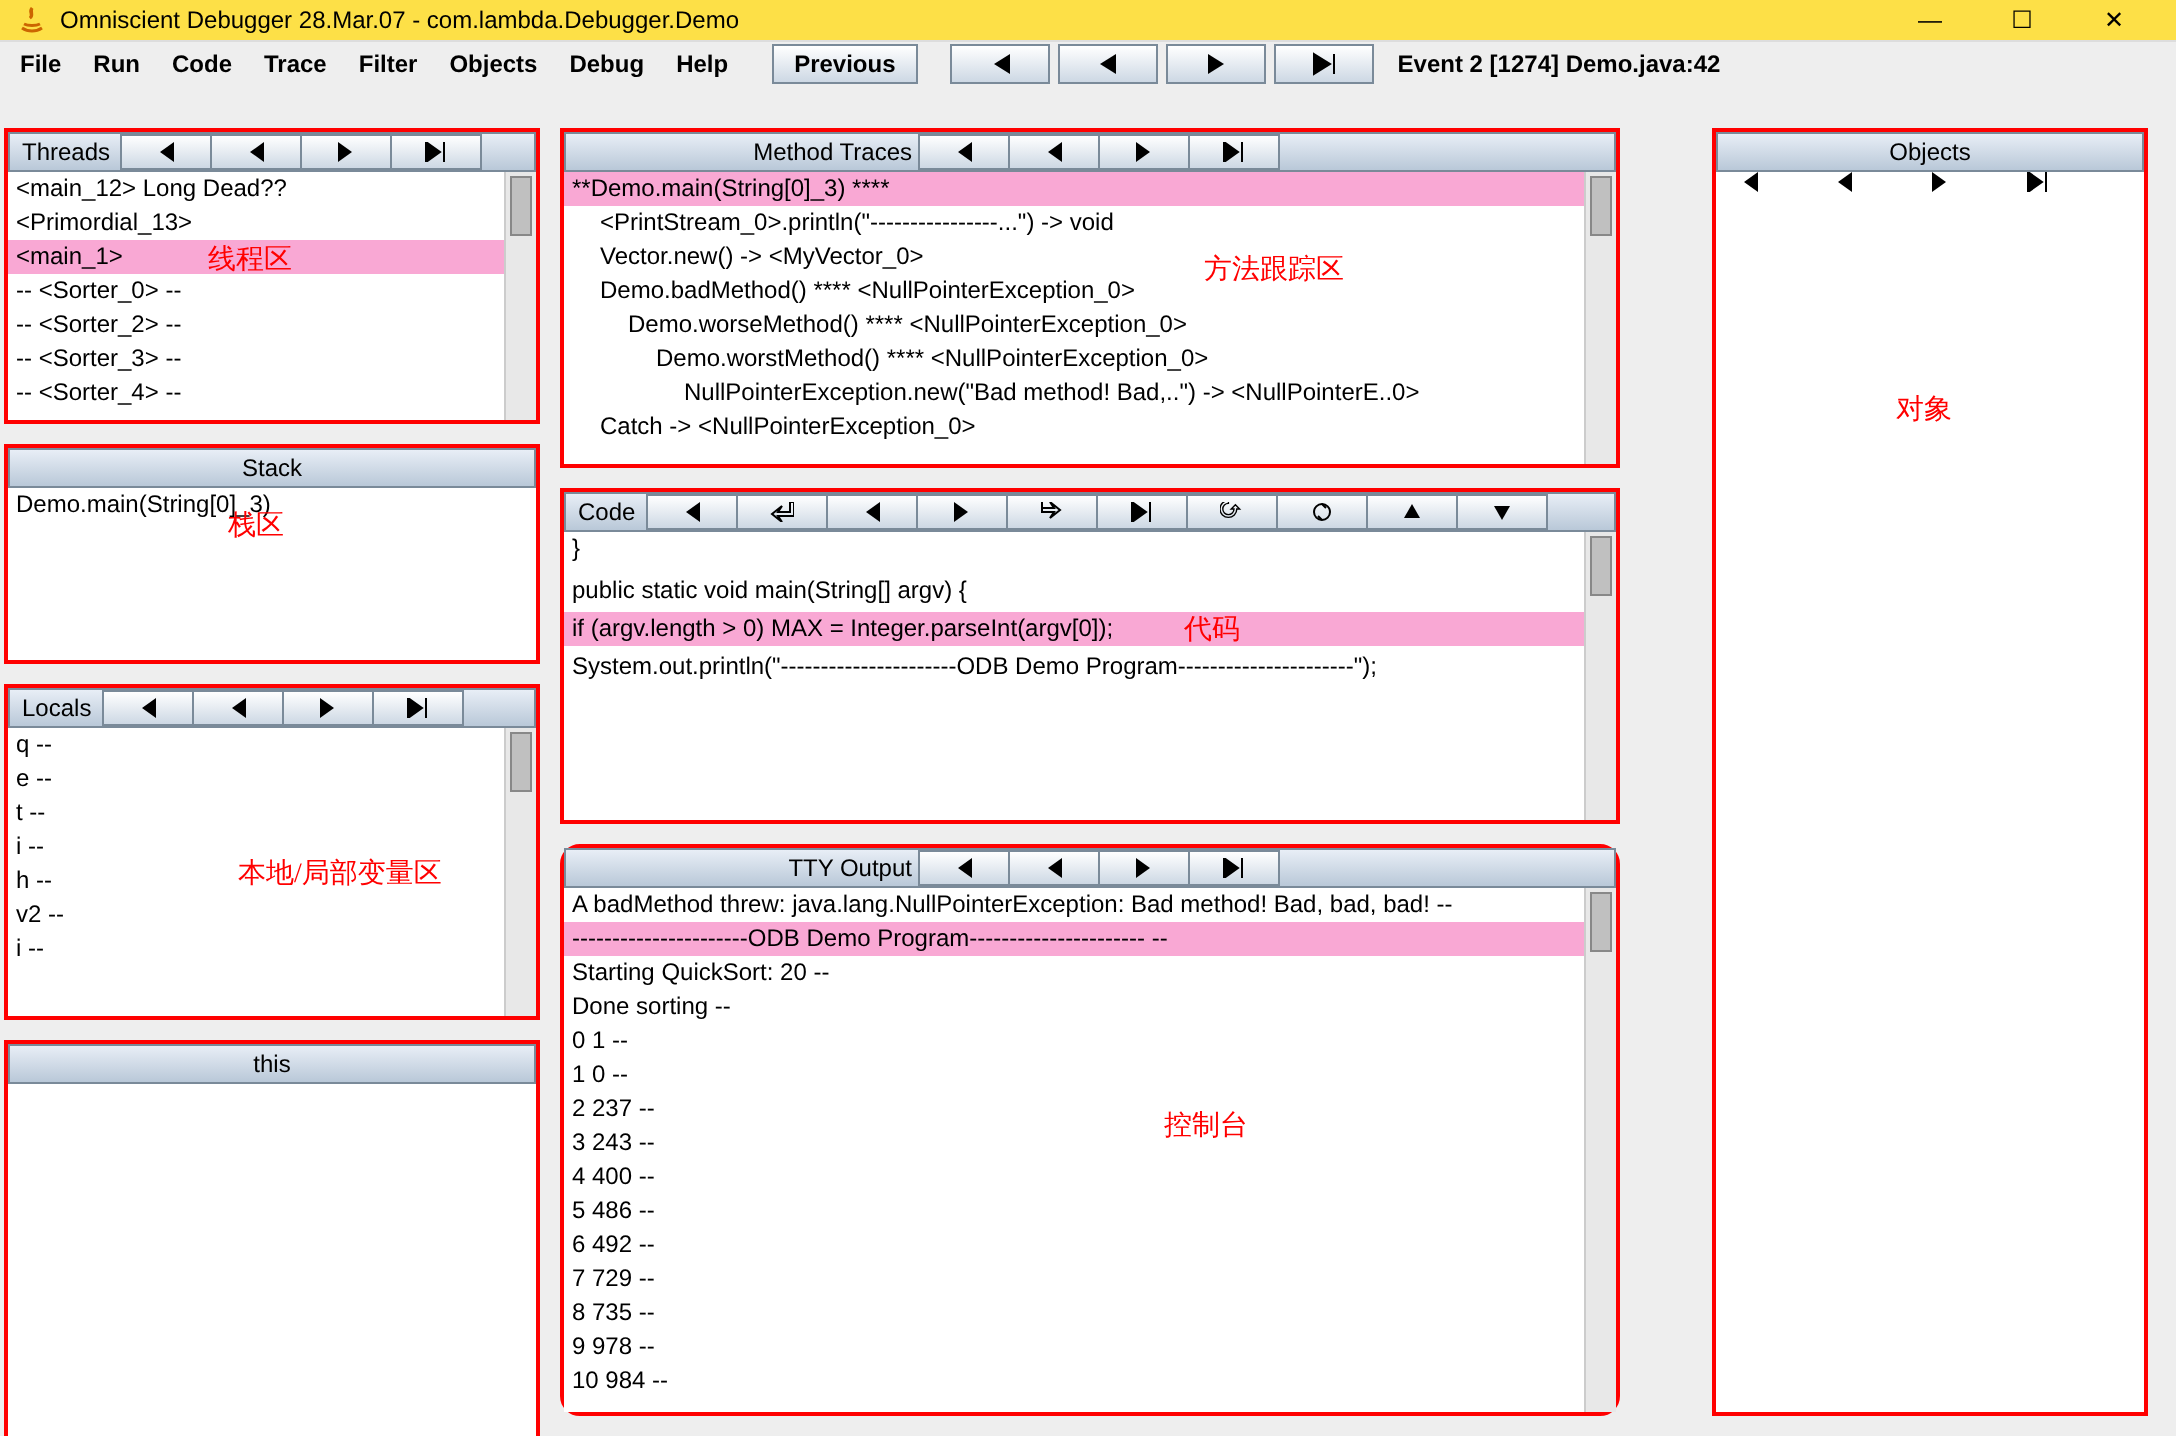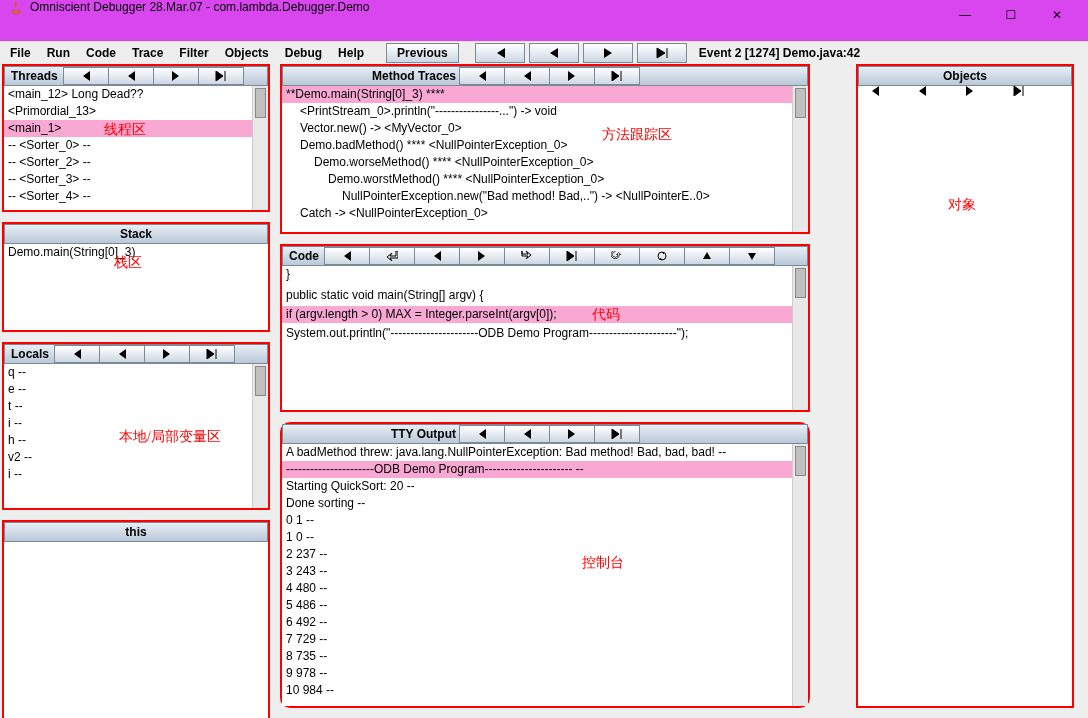--- a/index.html
+++ b/index.html
@@ -1,34 +1,34 @@
 <!DOCTYPE html>
 <html><head>
 <meta charset="utf-8">
 <style>
 * { box-sizing: border-box; margin: 0; padding: 0; font-family: "Microsoft YaHei", Tahoma, sans-serif; font-size: 12px; }
 body { background: #eeeeee; width: 1088px; height: 718px; overflow: hidden; }
 
-.titlebar { height: 42px; background: #d946ef; display: flex; padding: 0 8px; border-bottom: 1px solid #ddd; }
+.titlebar { height: 21px; background: #fde047; display: flex; align-items: center; padding: 0 8px; border-bottom: 1px solid #ddd; }
 .titlebar .icon { width: 16px; height: 16px; margin-right: 6px; }
 .titlebar .title { flex: 1; }
 .winbtns { display: flex; gap: 0; }
 .winbtns div { width: 46px; height: 30px; display: flex; align-items: center; justify-content: center; }
 
 .menubar { height: 22px; background: #eeeeee; display: flex; align-items: center; padding: 0 4px; gap: 4px; }
 .menubar .mitem { padding: 2px 6px; cursor: default; font-weight: bold; }
 .menubar .btn { border: 1px solid #7a8a99; background: linear-gradient(#fff,#cdd8e4); padding: 2px 10px; font-weight: bold; }
 .menubar .navbtn { width: 50px; height: 20px; border: 1px solid #7a8a99; background: linear-gradient(#fff,#cdd8e4); display: flex; align-items: center; justify-content: center; }
 .menubar .event { margin-left: 8px; font-weight: bold; }
 
 .workspace { position: absolute; top: 52px; left: 0; right: 0; bottom: 0; }
 
 .panel { position: absolute; border: 2px solid red; background: #fff; }
 .headerbar { background: linear-gradient(#e8eef6,#b9c8d8); border: 1px solid #7a8a99; display: flex; align-items: center; height: 20px; }
-.headerbar .hlabel { font-weight: bold; padding: 0 6px; }
+.headerbar .hlabel { font-weight: normal; padding: 0 6px; }
 .headerbar .nav { display: flex; }
 .headerbar .nav .nb { width: 46px; height: 18px; border: 1px solid #7a8a99; background: linear-gradient(#fff,#cdd8e4); display: flex; align-items: center; justify-content: center; margin-left: -1px; }
 
 .listarea { position: absolute; top: 20px; left: 0; right: 0; bottom: 0; overflow: auto; background: #fff; }
 .listarea.withscroll { right: 16px; }
 .scrollbar { position: absolute; top: 20px; right: 0; width: 16px; bottom: 0; background: #e8e8e8; border-left: 1px solid #ccc; }
 .scrollbar .thumb { position: absolute; left: 2px; right: 2px; top: 2px; height: 30px; background: #c0c0c0; border: 1px solid #888; }
 
 .row { padding: 1px 4px; white-space: nowrap; line-height: 15px; }
 .row.sel { background: #f9a8d4; }
@@ -333,21 +333,21 @@
   </div>
   <div class="listarea withscroll" id="tty-list">
         <div class="row">A badMethod threw: java.lang.NullPointerException: Bad method! Bad, bad, bad! --</div>
         <div class="row sel">----------------------ODB Demo Program---------------------- --</div>
         <div class="row">Starting QuickSort: 20 --</div>
         <div class="row">Done sorting --</div>
         <div class="row">0 1 --</div>
         <div class="row">1 0 --</div>
         <div class="row">2 237 --</div>
         <div class="row">3 243 --</div>
-        <div class="row">4 480 --</div>
+        <div class="row">4 400 --</div>
         <div class="row">5 486 --</div>
         <div class="row">6 492 --</div>
         <div class="row">7 729 --</div>
         <div class="row">8 735 --</div>
         <div class="row">9 978 --</div>
         <div class="row">10 984 --</div>
       </div>
   <div class="scrollbar">
         <div class="thumb"></div>
       </div>

